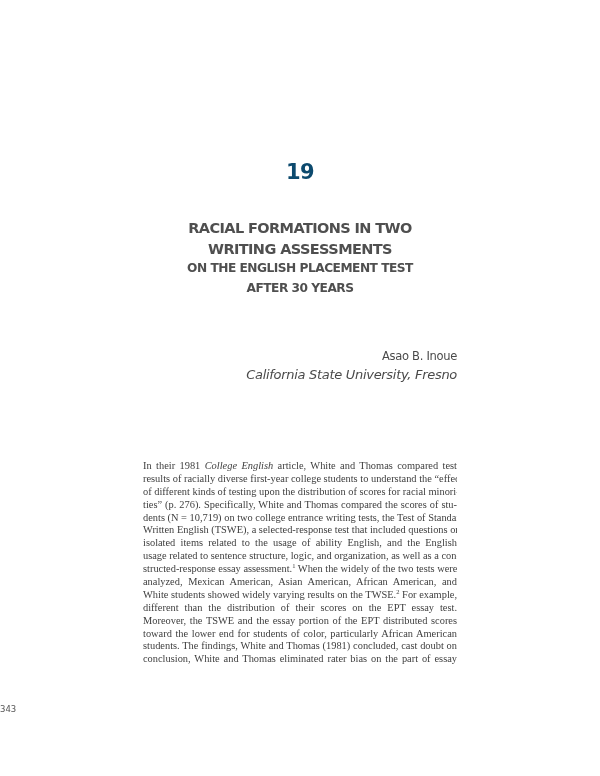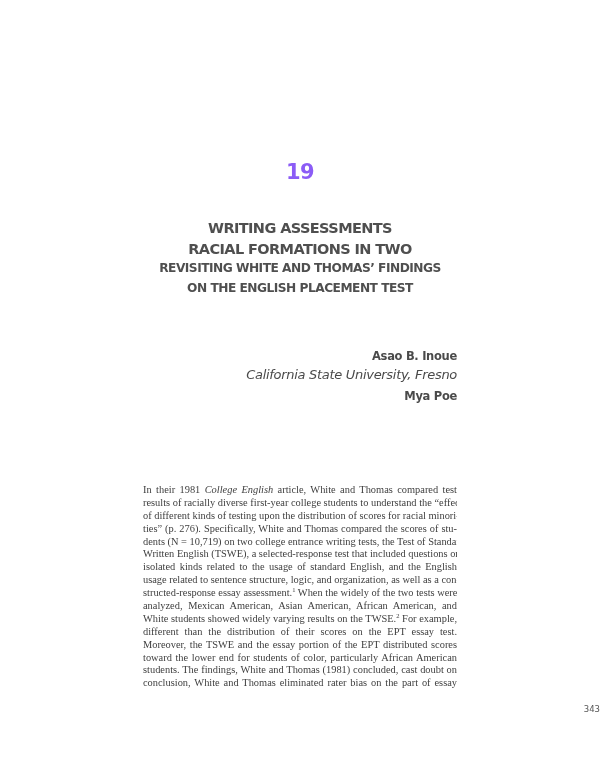--- a/index.html
+++ b/index.html
@@ -23,21 +23,21 @@
     }
     .chapter-number {
       position: absolute;
       left: 0; width: 600px;
       top: 159px;
       text-align: center;
       font-family: "DejaVu Sans", sans-serif;
       font-weight: bold;
       font-size: 21px;
       line-height: 26px;
-      color: #8b5cf6;
+      color: #0c4a6e;
       letter-spacing: -0.5px;
     }
     .title-block {
       position: absolute;
       left: 0; width: 600px;
       top: 218px;
       text-align: center;
       font-family: "DejaVu Sans", sans-serif;
       font-weight: bold;
       color: #4f4f4f;
@@ -57,37 +57,37 @@
     .author-block {
       position: absolute;
       right: 143px;
       top: 346px;
       text-align: right;
       font-family: "DejaVu Sans", sans-serif;
       color: #4a4a4a;
     }
     .author-name {
       display: block;
-      font-weight: bold;
+      font-weight: normal;
       font-size: 11.5px;
       line-height: 20px;
       letter-spacing: -0.3px;
     }
     .author-affil {
       display: block;
       font-style: italic;
       font-size: 13px;
       line-height: 18px;
       margin-bottom: 2px;
       letter-spacing: -0.3px;
     }
     .body-text {
       position: absolute;
       left: 143px;
-      top: 484px;
+      top: 460px;
       width: 314px;
       font-family: "Liberation Serif", serif;
       font-size: 10.4px;
       line-height: 12.9px;
       color: #3e3e3e;
       text-align: justify;
       text-align-last: justify;
     }
     .body-line {
       display: block;
@@ -100,55 +100,54 @@
     .body-line .it { font-style: italic; }
     sup {
       font-size: 6.5px;
       line-height: 0;
       vertical-align: super;
     }
     .page-number {
       position: absolute;
       left: 0; width: 600px;
       top: 703px;
-      text-align: right;
+      text-align: left;
       font-family: "DejaVu Sans", sans-serif;
       font-size: 8.5px;
       line-height: 12px;
       color: #555555;
     }
   </style>
 </head>
 <body>
 
 <div class="page">
 
   <div class="chapter-number">19</div>
 
   <div class="title-block">
+    <span class="title-line">RACIAL FORMATIONS IN TWO</span>
     <span class="title-line">WRITING ASSESSMENTS</span>
-    <span class="title-line">RACIAL FORMATIONS IN TWO</span>
-    <span class="subtitle-line">REVISITING WHITE AND THOMAS’ FINDINGS</span>
     <span class="subtitle-line">ON THE ENGLISH PLACEMENT TEST</span>
+    <span class="subtitle-line">AFTER 30 YEARS</span>
   </div>
 
   <div class="author-block">
     <span class="author-name">Asao B. Inoue</span>
     <span class="author-affil">California State University, Fresno</span>
-    <span class="author-name">Mya Poe</span>
   </div>
 
   <div class="body-text" id="body-text">
       <span class="body-line"><span>In their 1981 </span><span class="it">College English</span><span> article, White and Thomas compared test</span></span>
       <span class="body-line"><span>results of racially diverse first-year college students to understand the “effect</span></span>
       <span class="body-line"><span>of different kinds of testing upon the distribution of scores for racial minori-</span></span>
       <span class="body-line"><span>ties” (p. 276). Specifically, White and Thomas compared the scores of stu-</span></span>
       <span class="body-line"><span>dents (N = 10,719) on two college entrance writing tests, the Test of Standard</span></span>
       <span class="body-line"><span>Written English (TSWE), a selected-response test that included questions on</span></span>
-      <span class="body-line"><span>isolated kinds related to the usage of standard English, and the English</span></span>
+      <span class="body-line"><span>isolated items related to the usage of ability English, and the English</span></span>
       <span class="body-line"><span>usage related to sentence structure, logic, and organization, as well as a con-</span></span>
       <span class="body-line"><span>structed-response essay assessment.</span><sup>1</sup><span> When the widely of the two tests were</span></span>
       <span class="body-line"><span>analyzed, Mexican American, Asian American, African American, and</span></span>
       <span class="body-line"><span>White students showed widely varying results on the TWSE.</span><sup>2</sup><span> For example,</span></span>
       <span class="body-line"><span>different than the distribution of their scores on the EPT essay test.</span></span>
       <span class="body-line"><span>Moreover, the TSWE and the essay portion of the EPT distributed scores</span></span>
       <span class="body-line"><span>toward the lower end for students of color, particularly African American</span></span>
       <span class="body-line"><span>students. The findings, White and Thomas (1981) concluded, cast doubt on</span></span>
       <span class="body-line"><span>conclusion, White and Thomas eliminated rater bias on the part of essay</span></span>
     </div>

